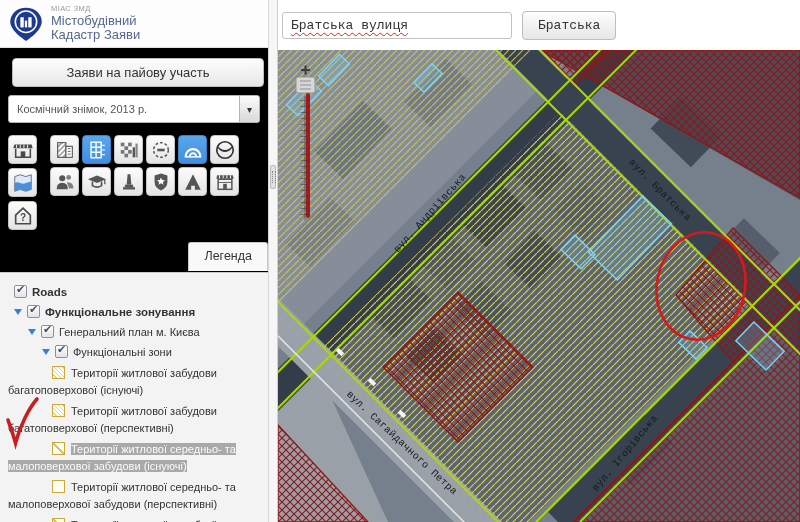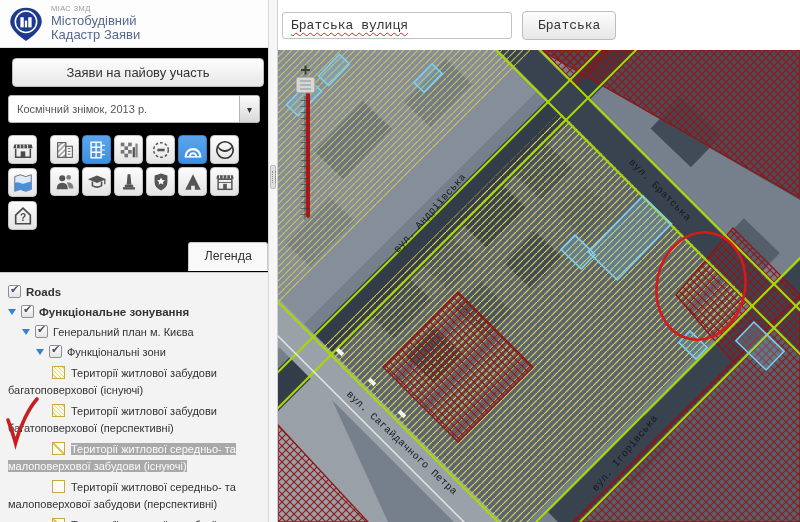--- a/index.html
+++ b/index.html
@@ -40,21 +40,21 @@
   .ibtn.active { background:linear-gradient(#5aa6ec,#3f8ee0); border-color:#3c7fc2; }
   .ibtn svg { width:22px; height:22px; }
 
   .tabs { margin-top:12px; padding-left:8px; border-bottom:1px solid #c9c9c9;
     display:flex; align-items:flex-end; height:31px;flex-direction:column; }
   .tab { font-size:12.5px; padding:6px 15px 7px; cursor:pointer; color:#2a76c6; }
   .tab.active { background:#f9f9f9; border:1px solid #c9c9c9; border-bottom:1px solid #f9f9f9;
     border-radius:3px 3px 0 0; color:#333; margin-bottom:-1px; }
 
   .legend { padding:8px 8px 0 8px; font-size:11px; color:#333; background:#f3f3f3; }
-  .tree-row { display:flex; align-items:center; gap:5px; margin:4px 0 7px; }
+  .tree-row { display:flex; align-items:center; gap:5px; margin:4px 6px 7px; }
   .tree-row b { font-size:11.5px; }
   .ind1 { padding-left:14px; } .ind2 { padding-left:28px; }
   .tw { width:0; height:0; border-left:4px solid transparent; border-right:4px solid transparent;
     border-top:6px solid #3a7fd5; display:inline-block; flex:0 0 8px; }
   .cb { width:13px; height:13px; border:1px solid #8f8f8f; border-radius:2px;
     background:linear-gradient(#fff,#e3e3e3); display:inline-block; position:relative;
     flex:0 0 13px; }
   .cb.checked::after { content:"\2714"; position:absolute; left:1px; top:-3px;
     font-size:11px; color:#44536b; }
 

